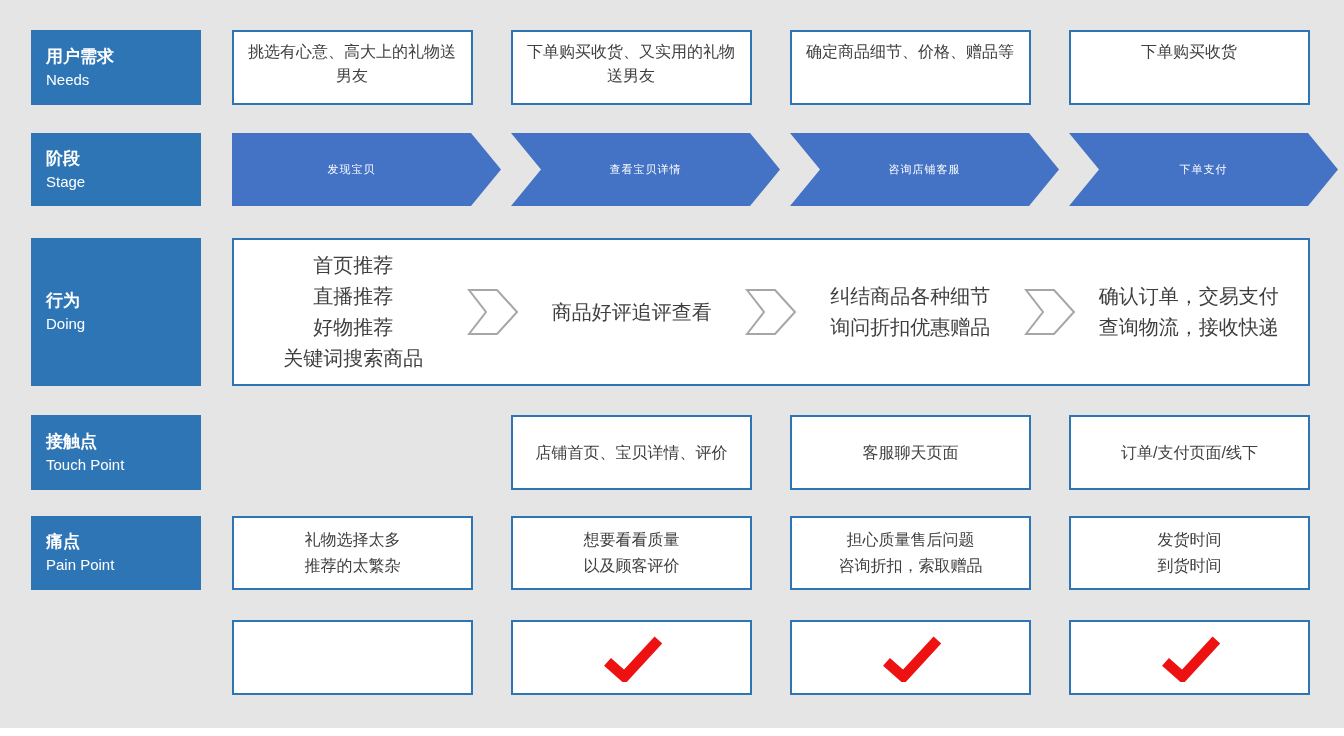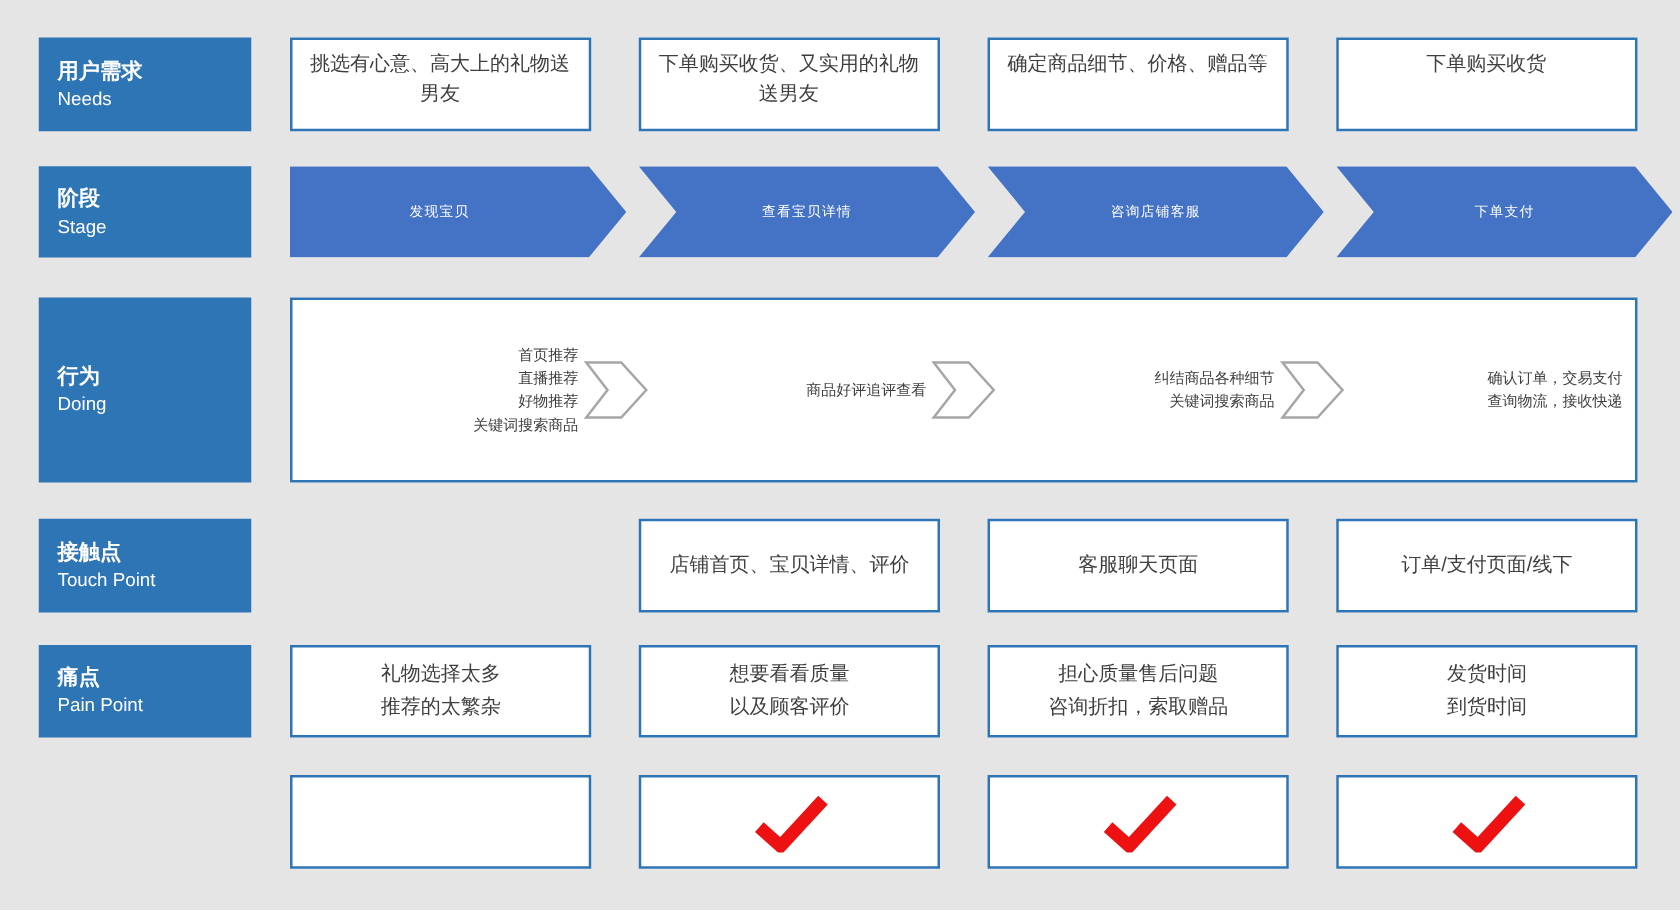--- a/index.html
+++ b/index.html
@@ -59,21 +59,21 @@
     clip-path:polygon(0 0,calc(100% - 30px) 0,100% 50%,calc(100% - 30px) 100%,0 100%,30px 50%);
     padding-left:15px;padding-right:15px;
   }
 
   
   .doing-panel{
     border:2px solid var(--border-blue);background:#fff;
     display:flex;align-items:center;justify-content:space-between;
     padding:0 10px;
   }
-  .doing-text{flex:1 1 0;text-align:right;color:var(--text-dark);font-size:12px;line-height:1.55;}
+  .doing-text{flex:1 1 0;text-align:center;color:var(--text-dark);font-size:20px;line-height:1.55;}
   .hollow-arrow{flex:0 0 auto;display:flex;align-items:center;margin:0 4px;}
   .hollow-arrow svg{width:52px;height:50px;}
   .hollow-arrow path{fill:#fff;stroke:var(--hollow-gray);stroke-width:2;}
 
   
   .check-wrap{display:flex;align-items:center;justify-content:center;}
   .check-wrap svg{width:66px;height:48px;}
   .check-wrap path{fill:none;stroke:var(--check-red);stroke-width:11;stroke-linecap:butt;stroke-linejoin:miter;}
 </style>
 </head>
@@ -122,21 +122,21 @@
             <path d="M2 3 H30 L50 25 L30 47 H2 L19 25 Z"></path>
           </svg>
       </div>
       <div class="doing-text multiline">商品好评追评查看</div>
       <div class="hollow-arrow">
         <svg viewBox="0 0 52 50" aria-hidden="true">
             <path d="M2 3 H30 L50 25 L30 47 H2 L19 25 Z"></path>
           </svg>
       </div>
       <div class="doing-text multiline">纠结商品各种细节
-关键词搜索商品</div>
+询问折扣优惠赠品</div>
       <div class="hollow-arrow">
         <svg viewBox="0 0 52 50" aria-hidden="true">
             <path d="M2 3 H30 L50 25 L30 47 H2 L19 25 Z"></path>
           </svg>
       </div>
       <div class="doing-text multiline">确认订单，交易支付
 查询物流，接收快递</div>
     </div>
 
     <div class="label-box cl r7">

